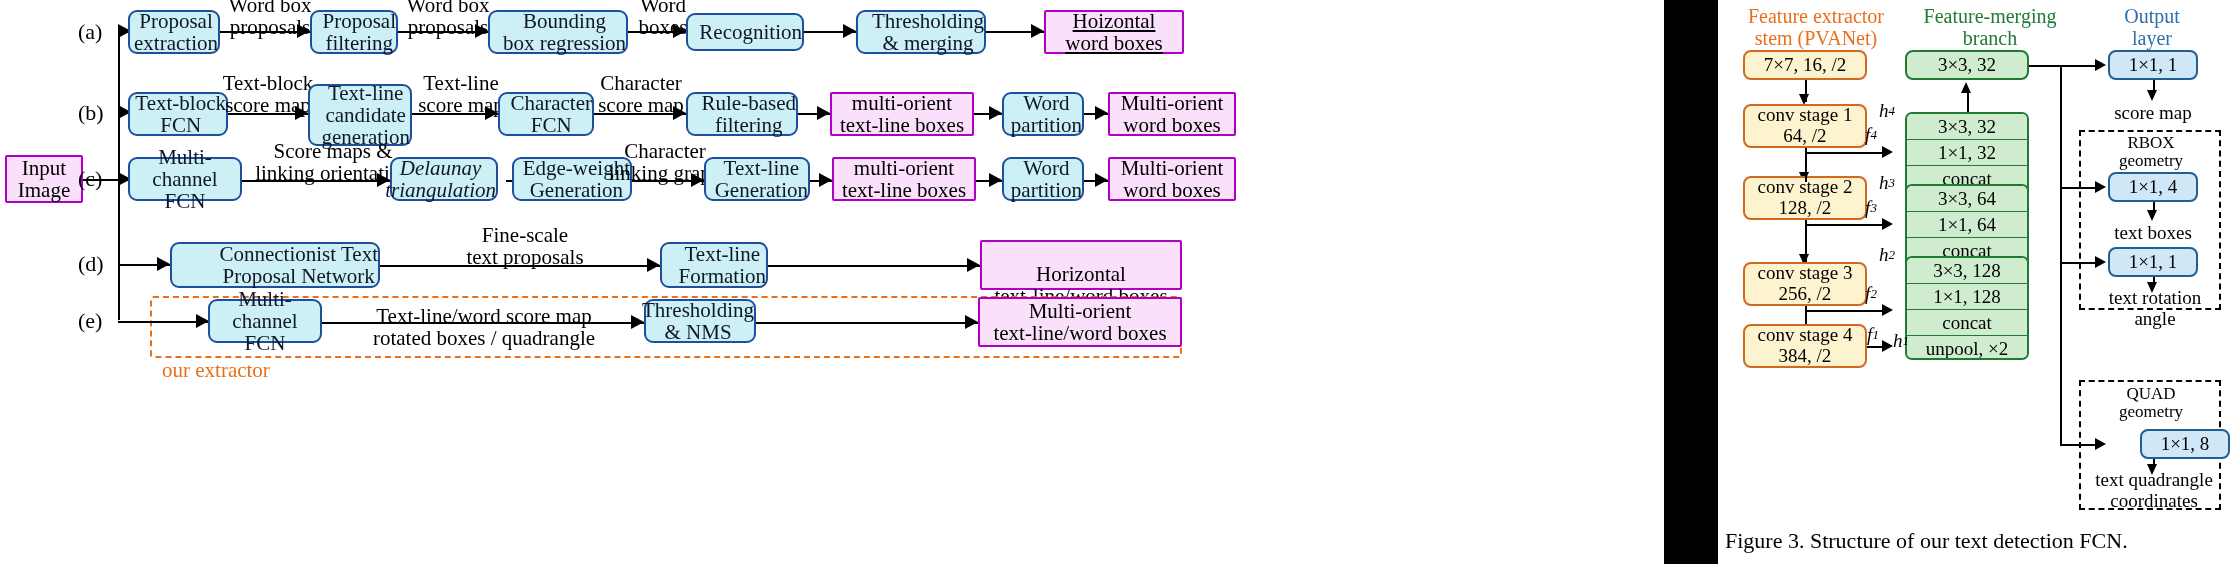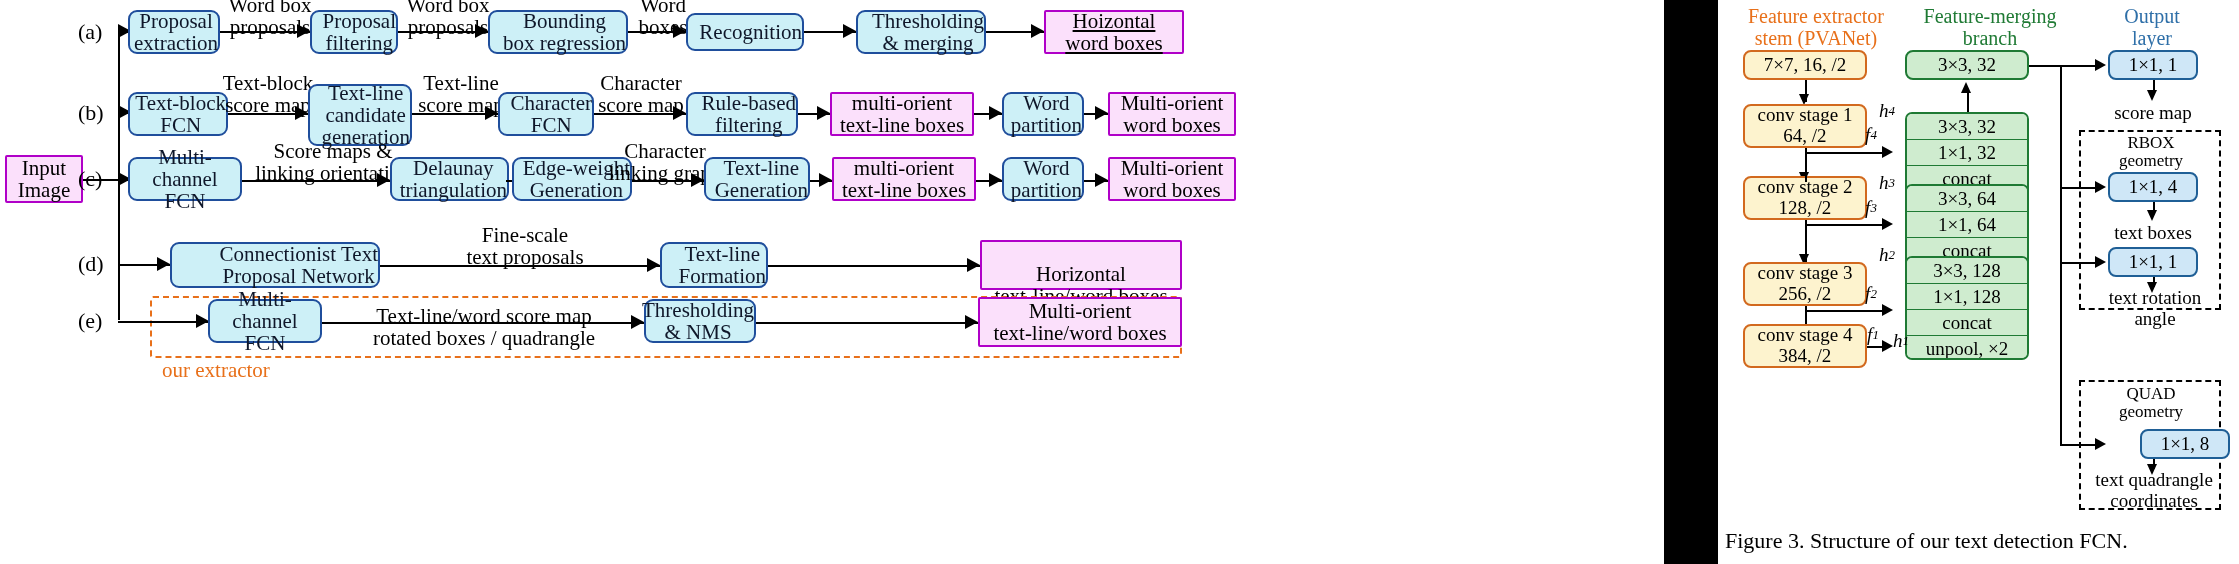--- a/index.html
+++ b/index.html
@@ -253,21 +253,21 @@
     <span style="white-space:pre-line;">Multi-channel
 FCN</span>
   </div>
   <div class="label" style="left:244px;top:146px;width:178px;height:32px;">
     <span style="white-space:pre-line;">Score maps &amp;
 linking orientation</span>
   </div>
   <div class="hline" style="left:242px;top:180px;width:148px;"></div>
   <div class="arrow" style="left:377px;top:173px;"></div>
 
-  <div class="node blue" style="left:390px;top:157px;width:119px;height:44px;">
+  <div class="node blue" style="left:390px;top:157px;width:108px;height:44px;font-style:italic;">
     <span style="white-space:pre-line;">Delaunay
 triangulation</span>
   </div>
   <div class="hline" style="left:506px;top:180px;width:8px;"></div>
 
   <div class="node blue" style="left:512px;top:157px;width:120px;height:44px;">
     <span style="white-space:pre-line;">Edge-weight
 Generation</span>
   </div>
   <div class="label" style="left:600px;top:146px;width:130px;height:32px;">

